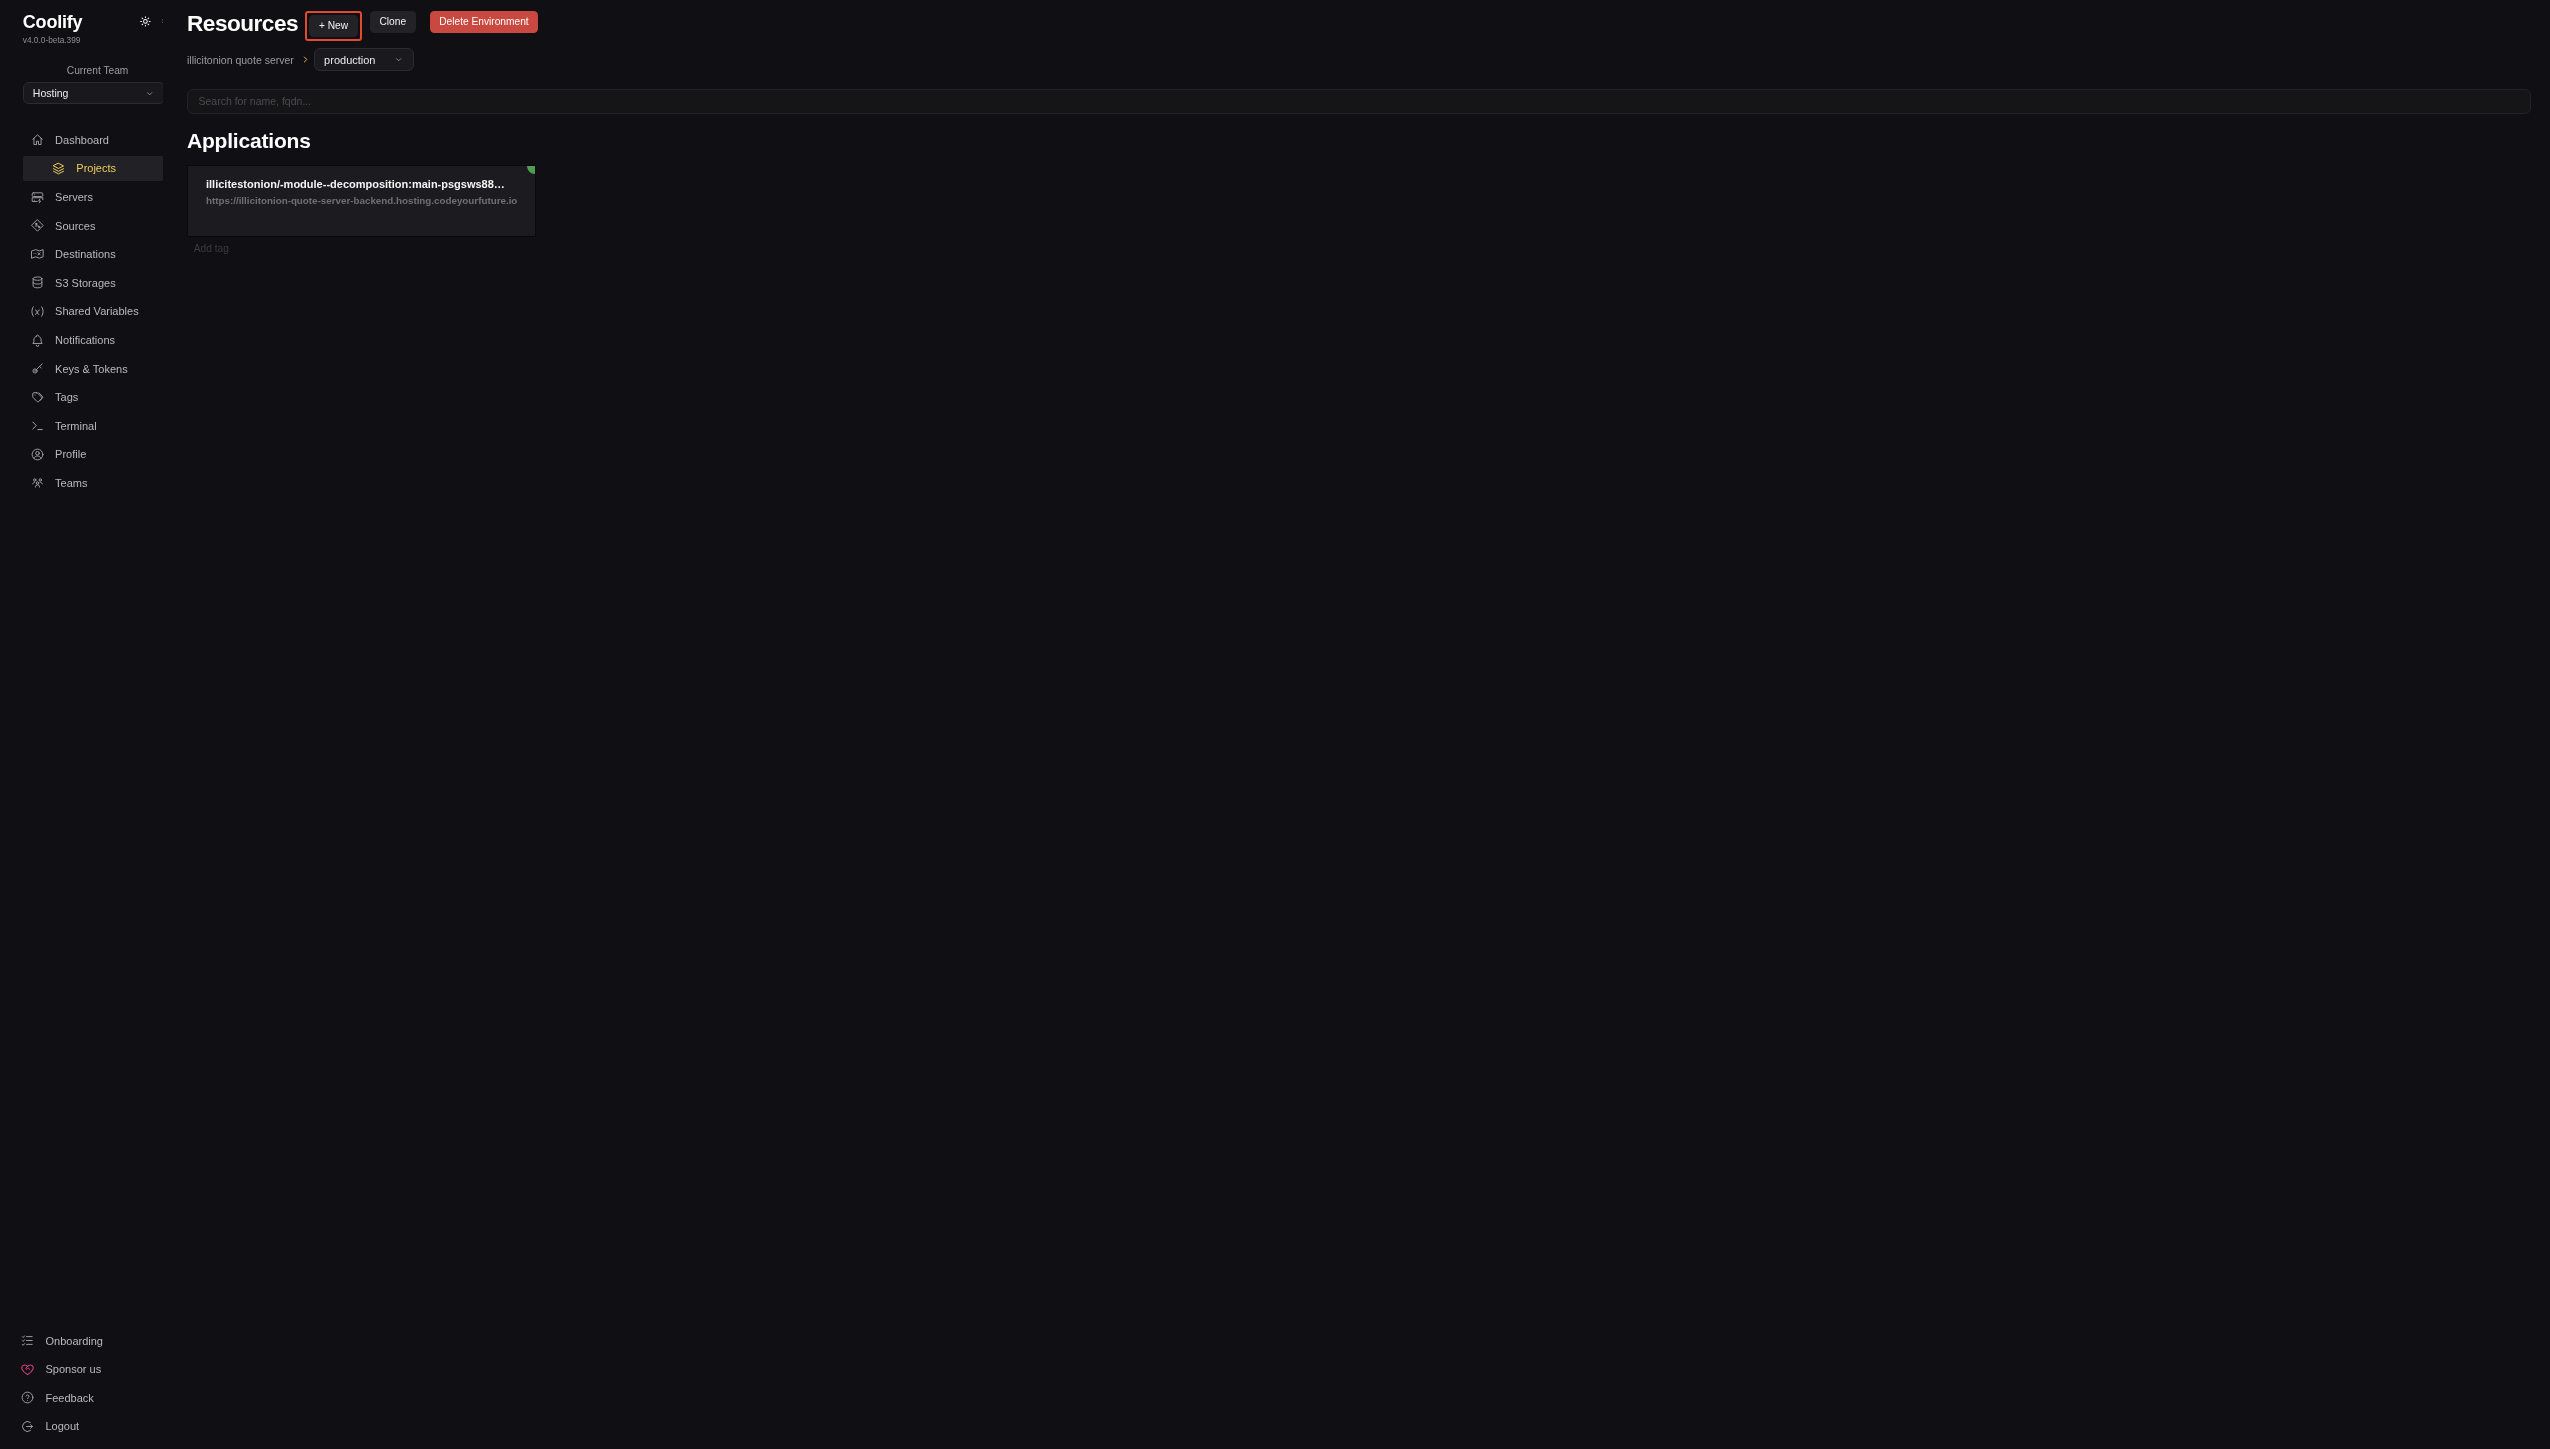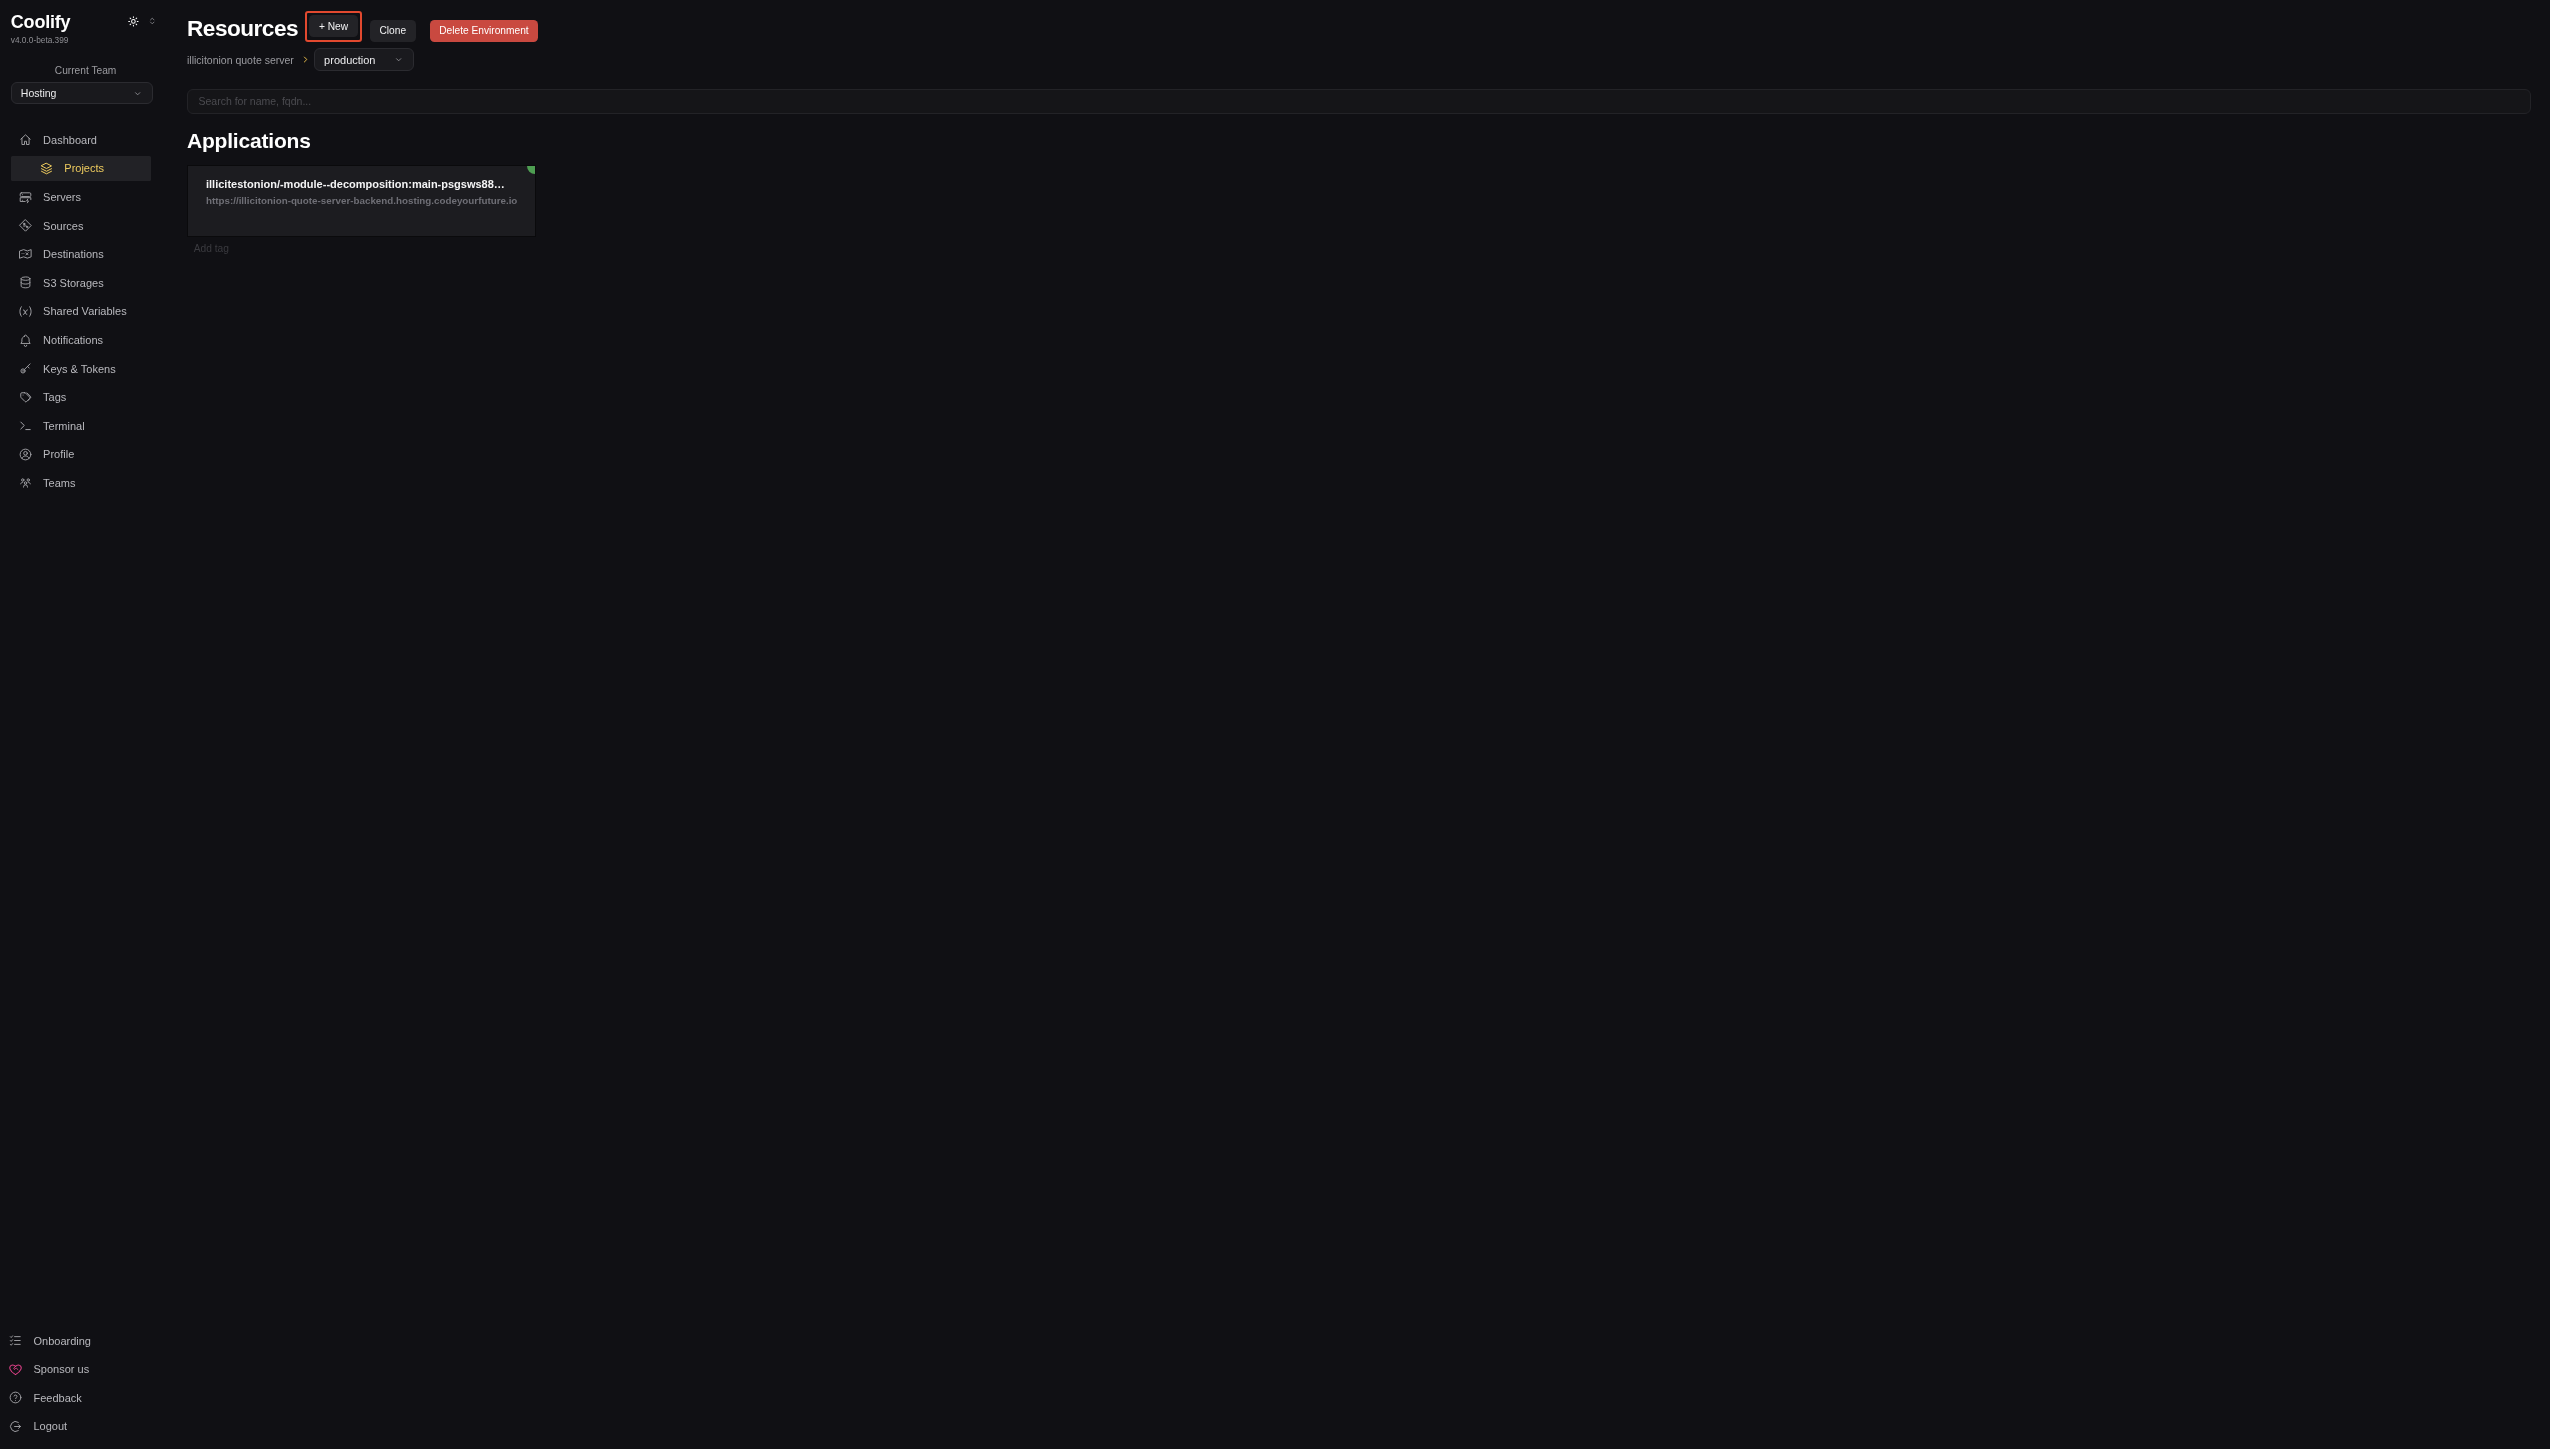--- a/index.html
+++ b/index.html
@@ -7,21 +7,21 @@
   body {
     background:#101014;
     font-family:"Liberation Sans","DejaVu Sans",sans-serif;
     color:#b9b9be;
     -webkit-font-smoothing:antialiased;
   }
   svg { display:block; }
 
   
   .sidebar {
-    position:fixed; left:4px; top:0; bottom:0; width:162px;
+    position:fixed; left:16px; top:0; bottom:0; width:162px;
     background:#101014; border-right:0.8px solid #202024;
     display:flex; flex-direction:column;
   }
   .side-top { padding:10.5px 7.5px 0 6.8px; }
   .logo-row { display:flex; align-items:flex-start; justify-content:space-between; }
   .app-title { font-size:18px; font-weight:800; color:#ffffff; letter-spacing:-0.2px; line-height:22.6px; }
   .logo-icons { display:flex; align-items:center; gap:6.8px; margin-top:4.5px; }
   .icon-btn { background:none; border:none; cursor:pointer; padding:0; color:#ffffff; }
   .icon-btn.dim { color:#85858a; }
   .version { font-size:8.3px; color:#8e8e93; margin-top:1.5px; }
@@ -46,21 +46,21 @@
   .nav-item.active .nav-ic { color:#eecb5e; }
   .nav-item.pink .nav-ic { color:#e3418a; }
   .side-spacer { flex:1 1 auto; }
   .nav.footer { margin-top:0; margin-bottom:9.8px; }
 
   
   .main {
     position:fixed; left:163px; top:0; right:0; bottom:0;
     background:#101014; padding:10.5px 19px 0 24px;
   }
-  .header-row { display:flex; align-items:flex-end; height:31px; }
+  .header-row { display:flex; align-items:flex-start; height:31px; }
   .page-title { font-size:22.6px; font-weight:800; color:#ffffff; letter-spacing:-0.5px; }
   .annotation-box {
     margin-left:6.8px; border:2.3px solid #e2492f; border-radius:3px; padding:2.3px;
   }
   .btn { border:none; cursor:pointer; border-radius:4.5px; height:22px; padding:0 9.8px;
          font-size:10.2px; font-family:inherit; white-space:nowrap; }
   .btn-dark { background:#232327; color:#f2f2f3; }
   .btn-red { background:#c94940; color:#ffffff; padding:0 9px; }
   .ml10 { margin-left:7.5px; } .ml19 { margin-left:14.3px; }
 

